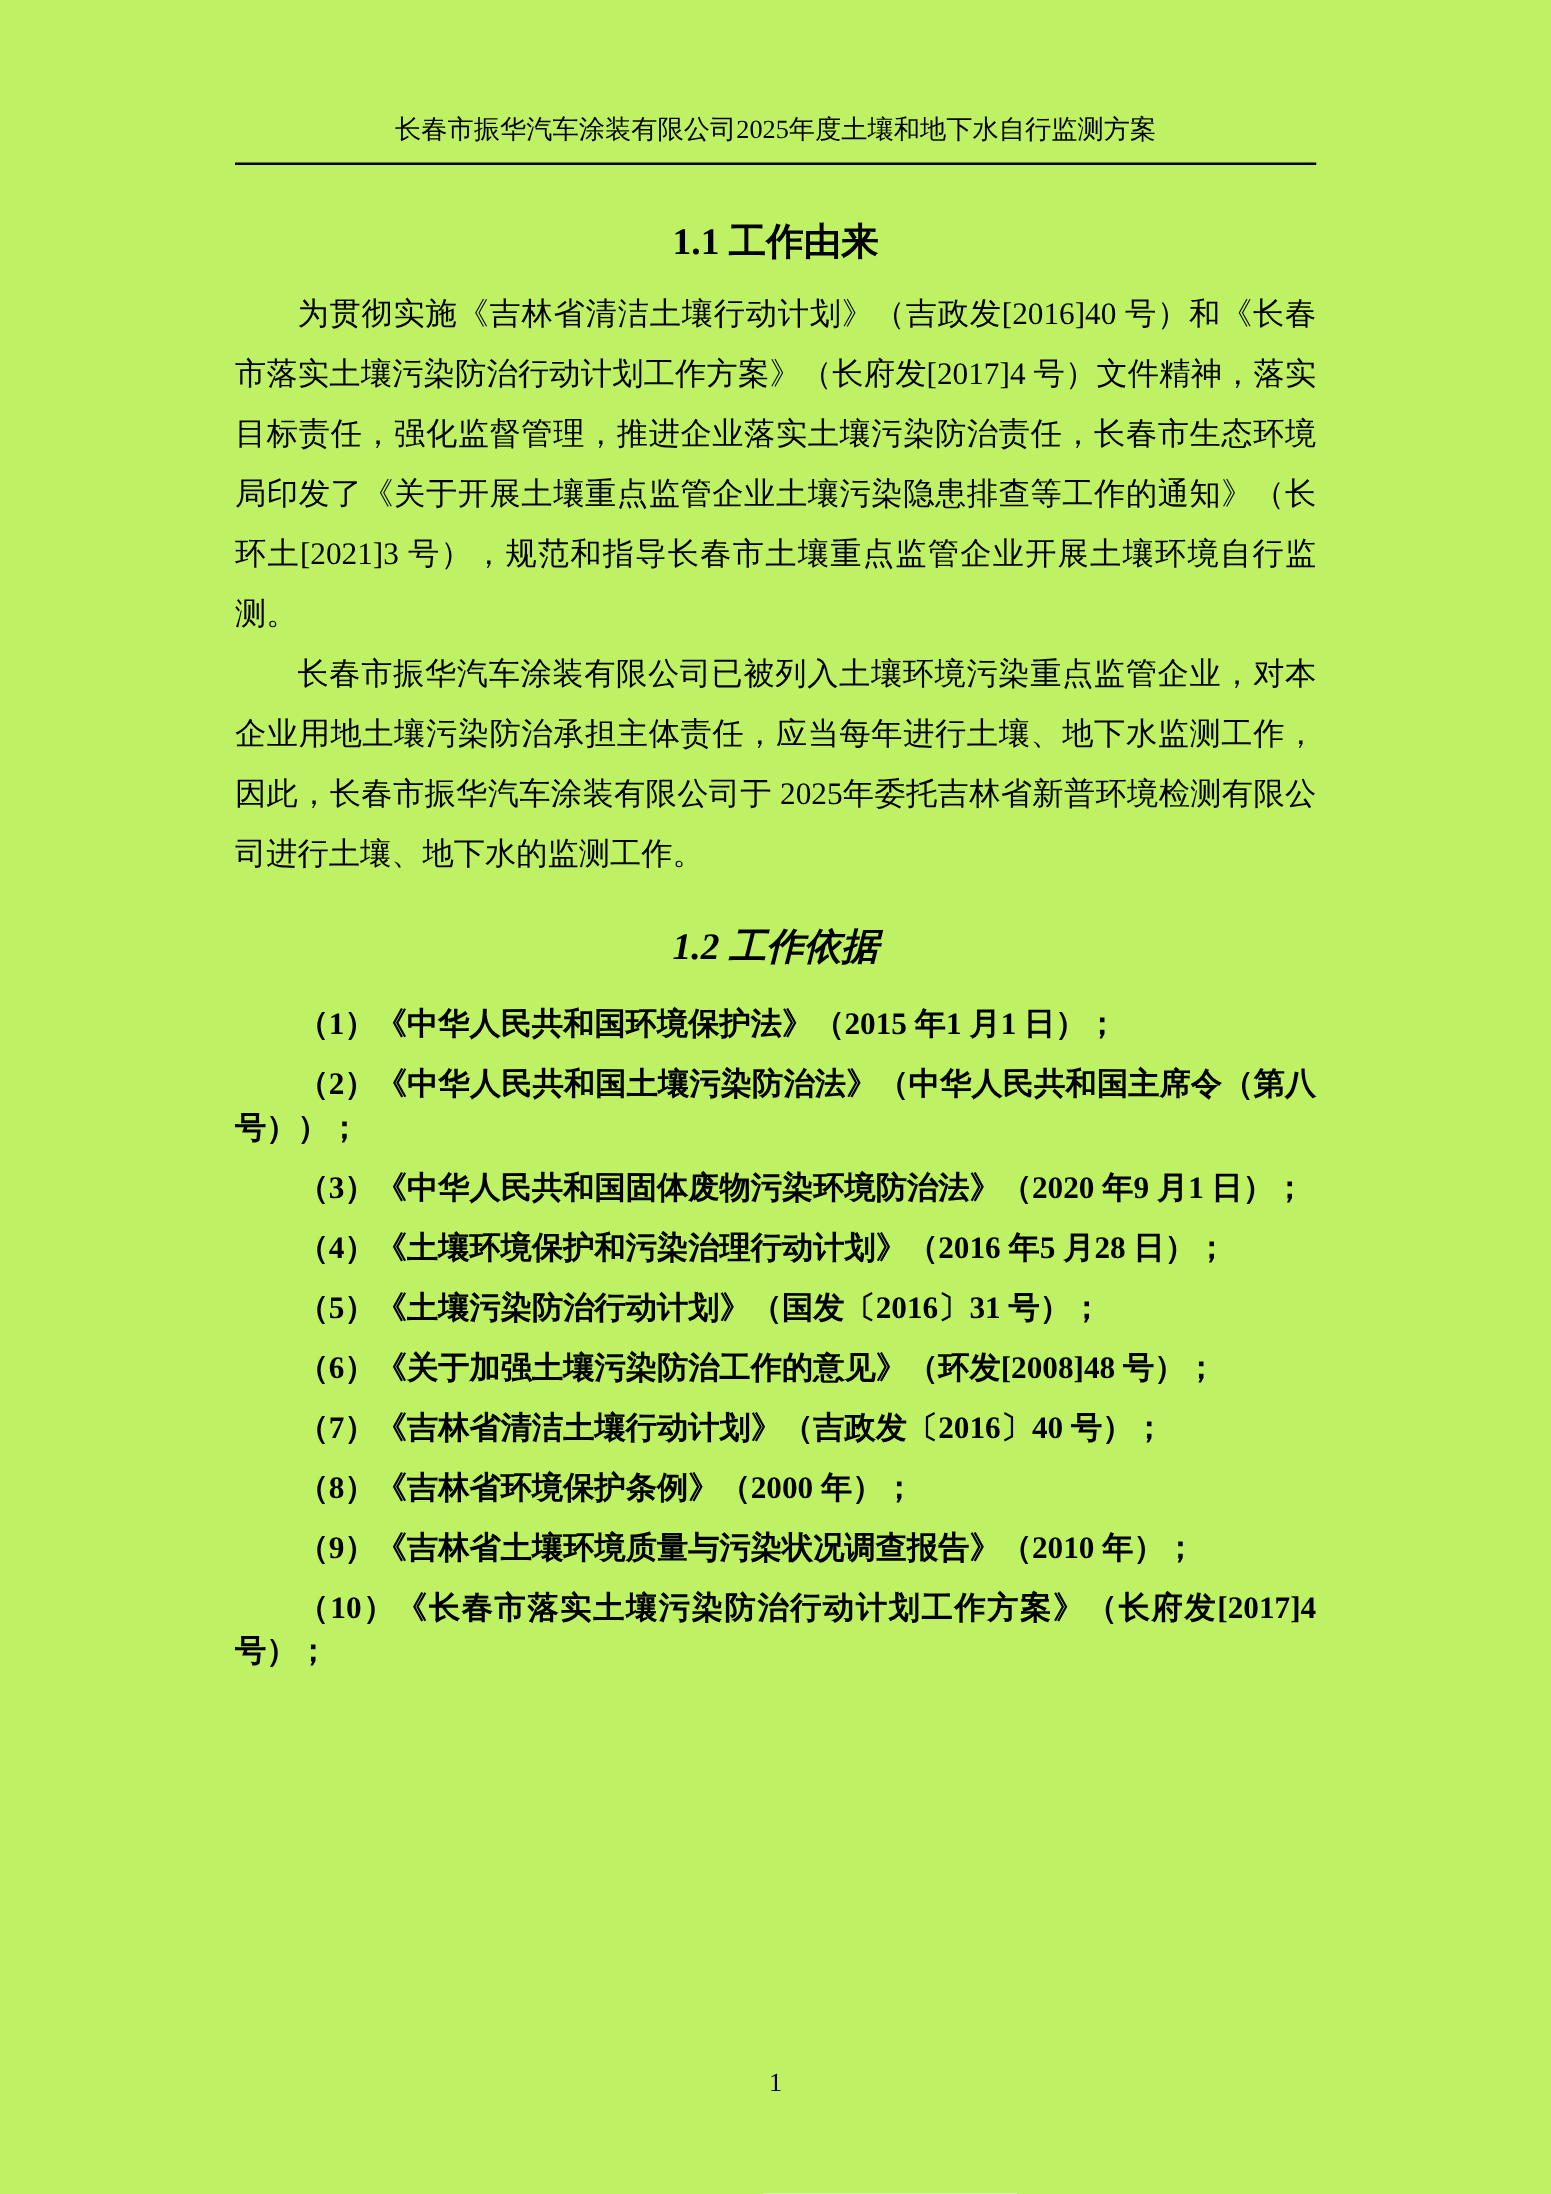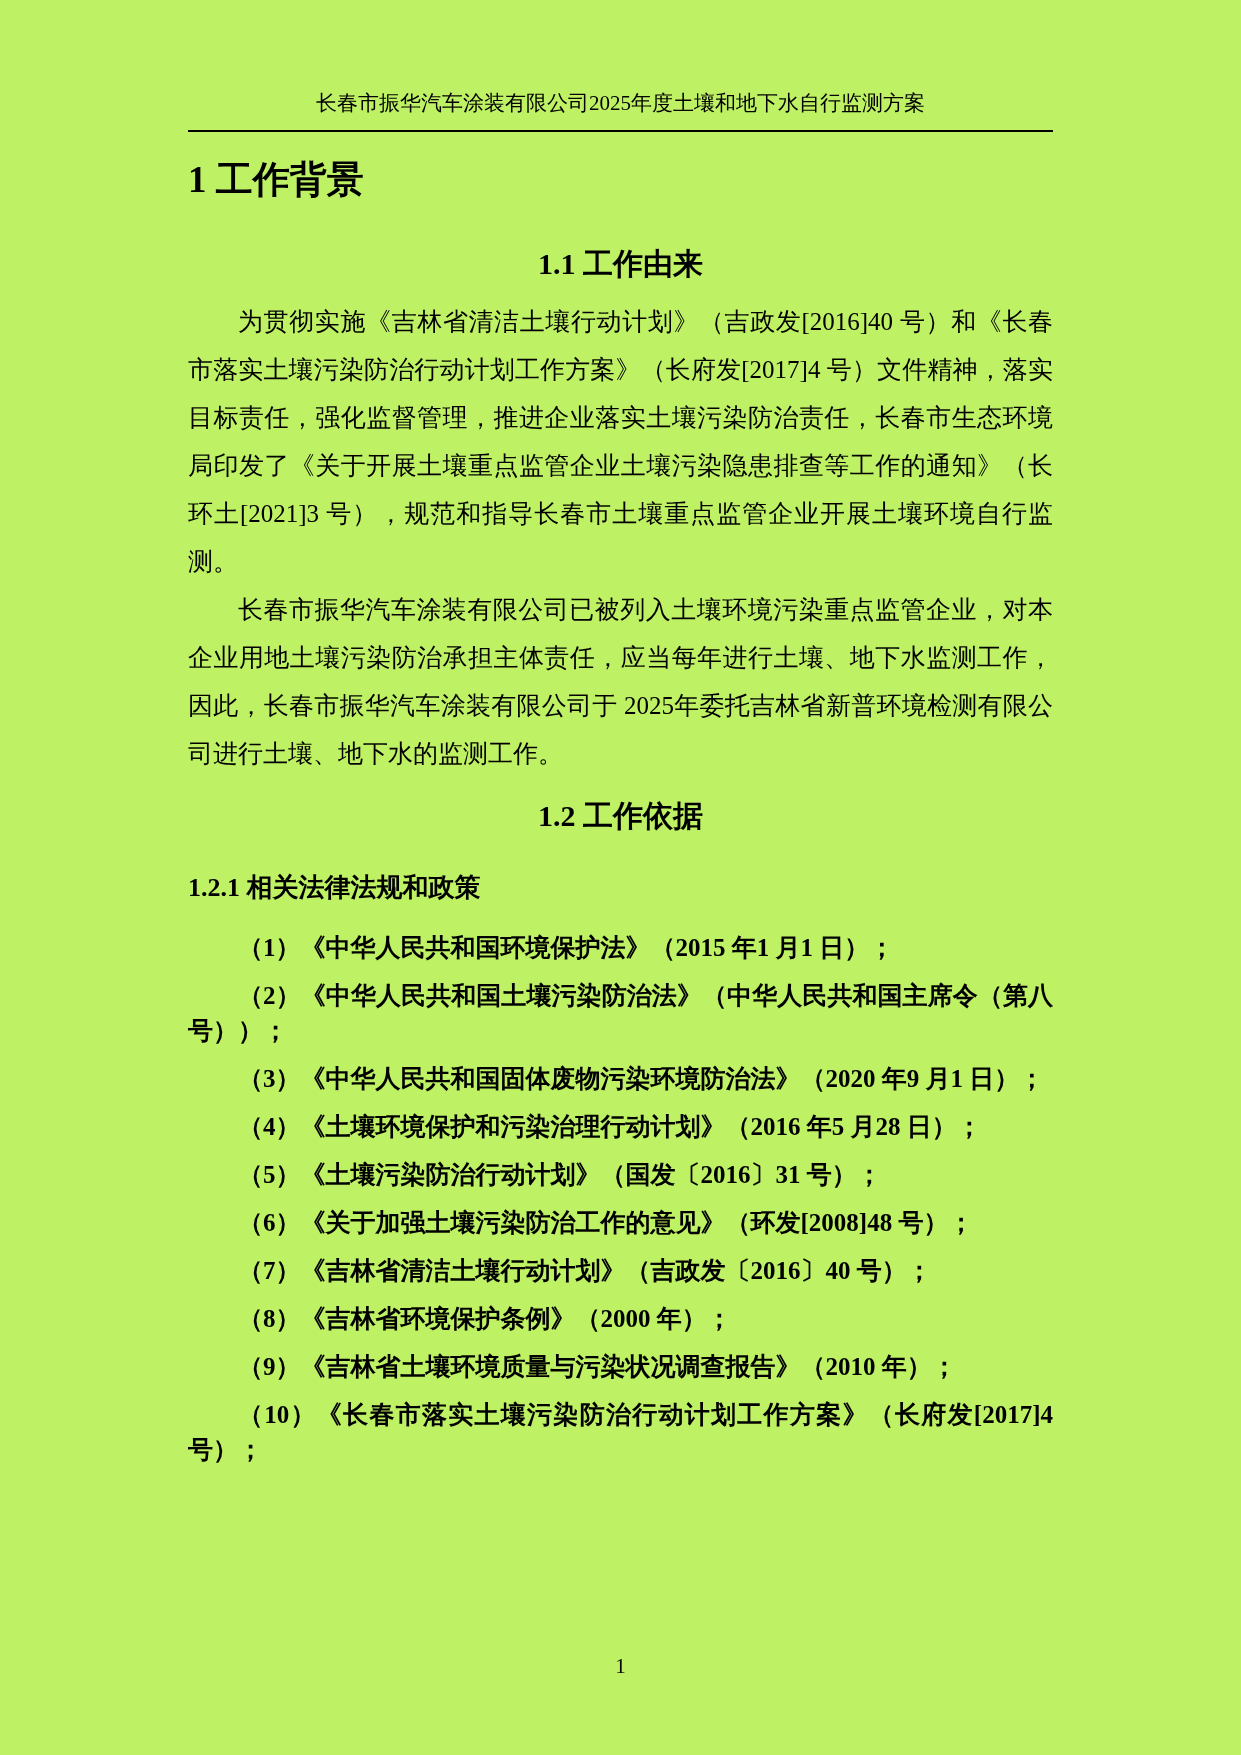--- a/index.html
+++ b/index.html
@@ -32,21 +32,21 @@
     line-height: 1.2;
   }
   .section-title {
     font-size: 30px;
     font-weight: 700;
     line-height: 1.2;
     margin: 0;
     text-align: center;
   }
   .section-title.origin { margin-top: 44px; }
-  .section-title.basis  { margin-top: 20px; }
+  .section-title.basis  { margin-top: 32px; font-style: italic; }
   .subsection-title {
     font-size: 26px;
     font-weight: 700;
     line-height: 1.2;
     margin: 38px 0 0 0;
   }
   .body-text { margin-top: 16px; }
   .body-text p {
     font-size: 25px;
     line-height: 48px;
@@ -72,32 +72,30 @@
     font-size: 21px;
   }
 </style>
 </head>
 <body>
 
 <div class="page">
 
   <div class="doc-header">长春市振华汽车涂装有限公司2025年度土壤和地下水自行监测方案</div>
 
-  <h1 class="chapter-title">1 工作背景</h1>
 
   <h2 class="section-title origin">1.1 工作由来</h2>
 
   <div class="body-text">
     <p>为贯彻实施《吉林省清洁土壤行动计划》（吉政发[2016]40 号）和《长春市落实土壤污染防治行动计划工作方案》（长府发[2017]4 号）文件精神，落实目标责任，强化监督管理，推进企业落实土壤污染防治责任，长春市生态环境局印发了《关于开展土壤重点监管企业土壤污染隐患排查等工作的通知》（长环土[2021]3 号），规范和指导长春市土壤重点监管企业开展土壤环境自行监测。</p>
     <p>长春市振华汽车涂装有限公司已被列入土壤环境污染重点监管企业，对本企业用地土壤污染防治承担主体责任，应当每年进行土壤、地下水监测工作，因此，长春市振华汽车涂装有限公司于 2025年委托吉林省新普环境检测有限公司进行土壤、地下水的监测工作。</p>
   </div>
 
   <h2 class="section-title basis">1.2 工作依据</h2>
 
-  <h3 class="subsection-title">1.2.1 相关法律法规和政策</h3>
 
   <div class="law-list">
     <p>（1）《中华人民共和国环境保护法》（2015 年1 月1 日）；</p>
     <p>（2）《中华人民共和国土壤污染防治法》（中华人民共和国主席令（第八号））；</p>
     <p>（3）《中华人民共和国固体废物污染环境防治法》（2020 年9 月1 日）；</p>
     <p>（4）《土壤环境保护和污染治理行动计划》（2016 年5 月28 日）；</p>
     <p>（5）《土壤污染防治行动计划》（国发〔2016〕31 号）；</p>
     <p>（6）《关于加强土壤污染防治工作的意见》（环发[2008]48 号）；</p>
     <p>（7）《吉林省清洁土壤行动计划》（吉政发〔2016〕40 号）；</p>
     <p>（8）《吉林省环境保护条例》（2000 年）；</p>

